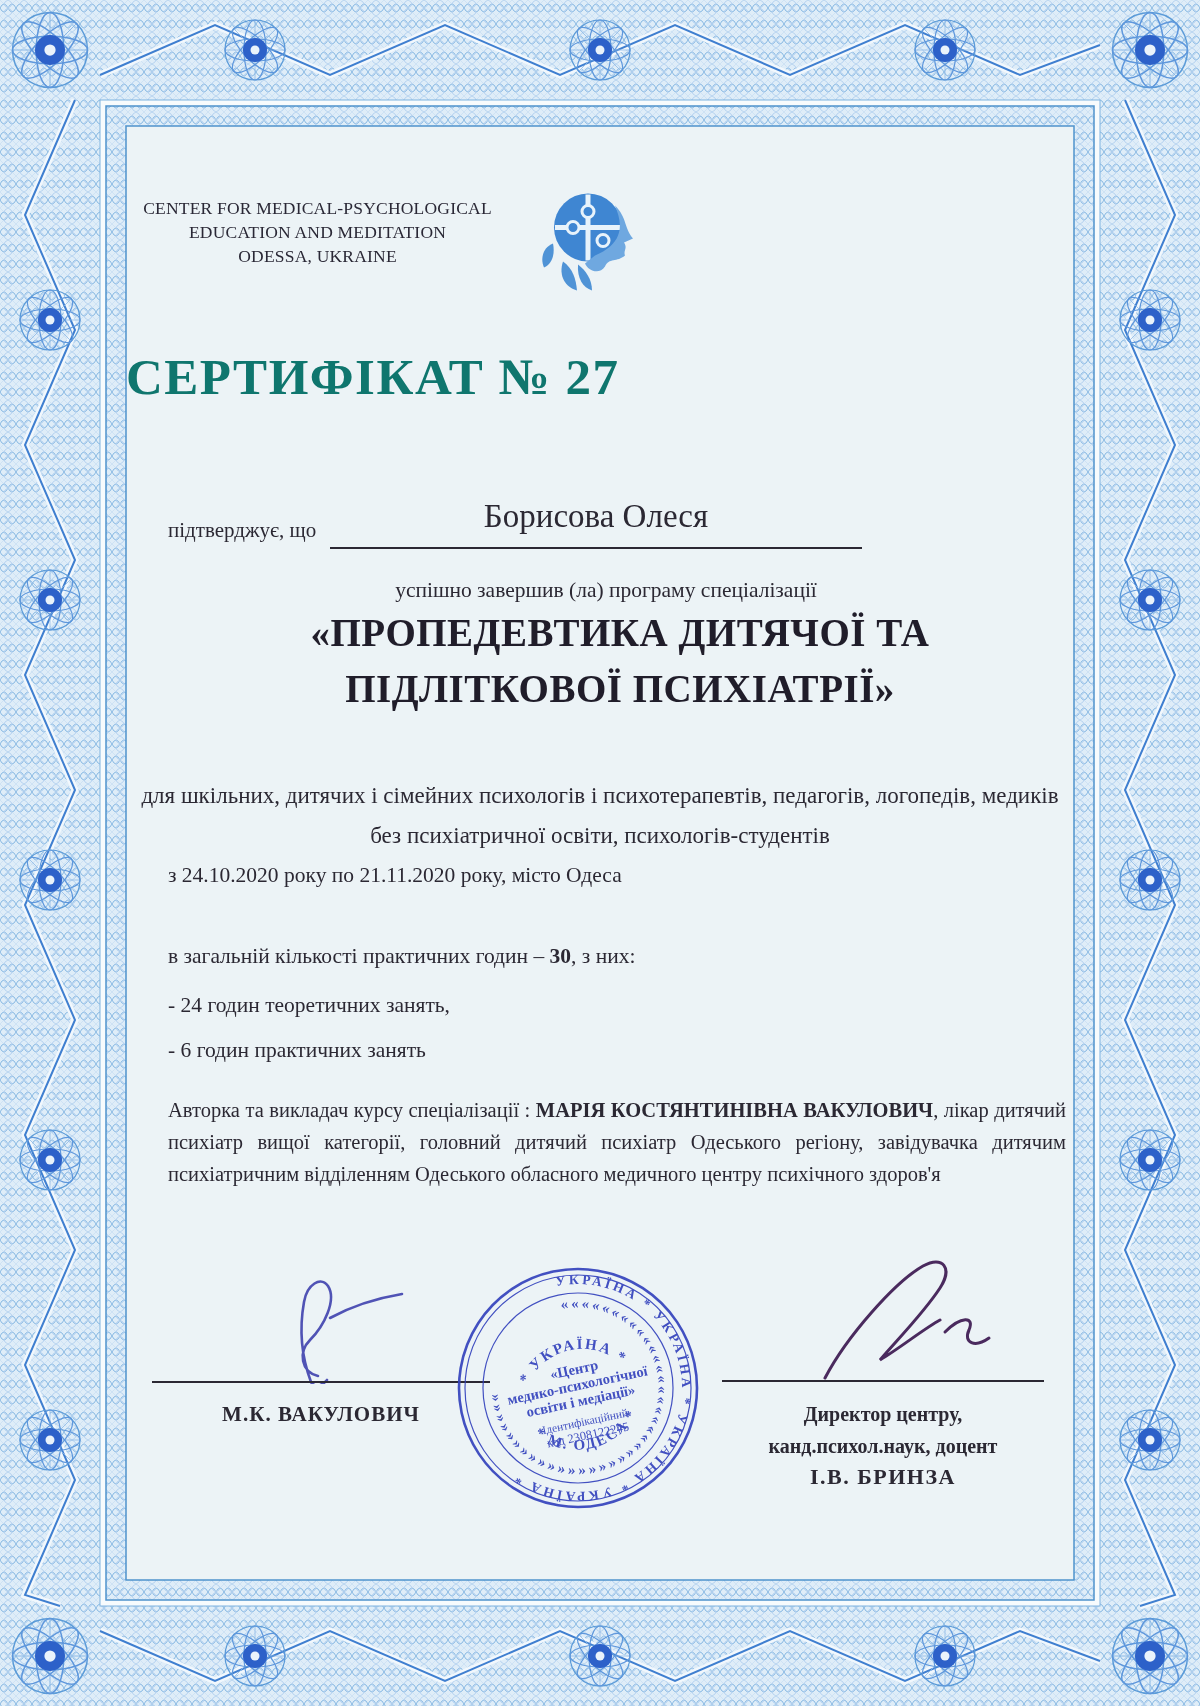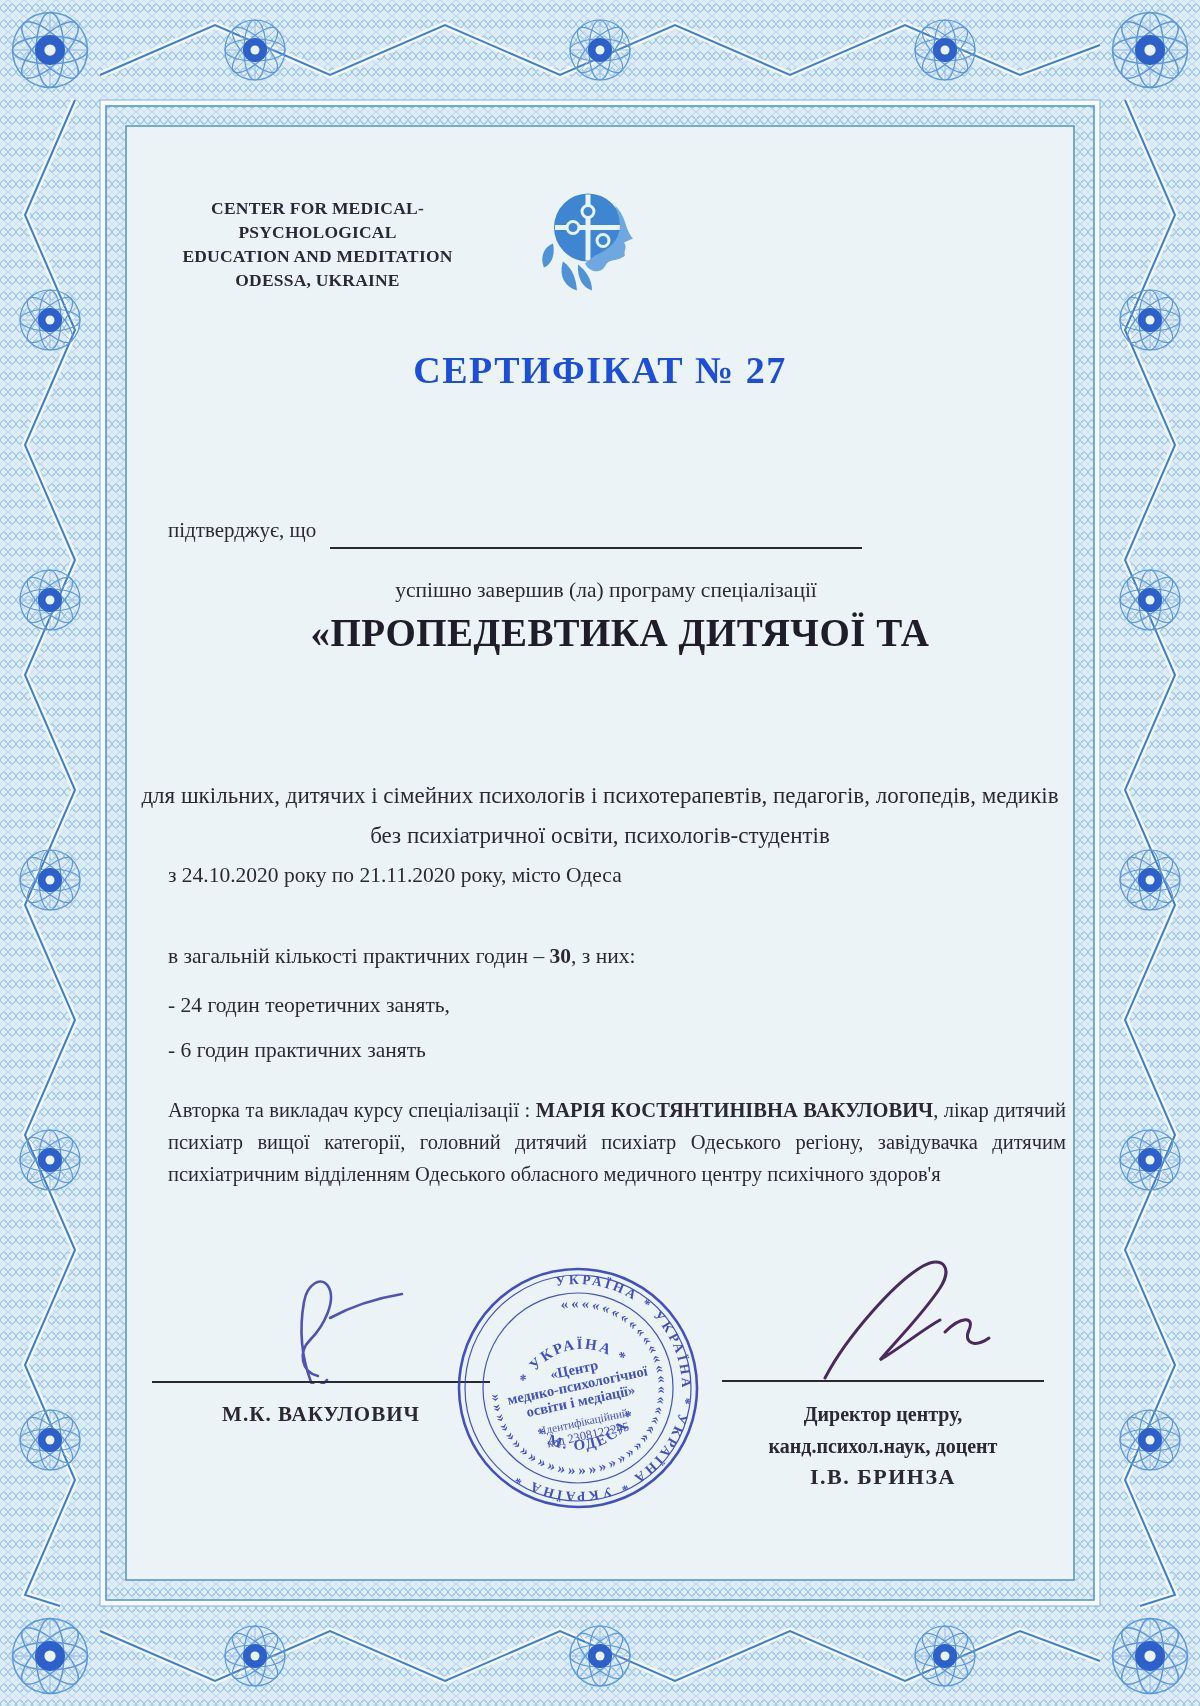--- a/index.html
+++ b/index.html
@@ -8,26 +8,26 @@
     width:1200px;height:1706px;
     margin:0 auto;
     background:#eef6fa;
     overflow:hidden;
     font-family:"Liberation Serif","DejaVu Serif",serif;
     color:#2b2833;
   }
   .abs{position:absolute;}
   .bgsvg{position:absolute;left:0;top:0;}
   .org{
-    font-size:17.5px;font-weight:bold;text-align:center;
+    font-size:17.5px;font-weight:normal;text-align:center;
     white-space:pre-line;line-height:1.38;color:#2a2836;letter-spacing:.2px;
   }
   .cert-title{
-    left:126px;right:126px;top:348px;text-align:center;
-    font-size:38px;font-weight:bold;letter-spacing:1.5px;color:#1d4ed8;
+    left:126px;right:126px;top:348px;
+    font-size:51px;font-weight:bold;letter-spacing:1.5px;color:#0f766e;
   }
   .confirm-label{left:168px;top:518px;font-size:21px;}
   .recipient{left:330px;width:532px;top:498px;text-align:center;font-size:33px;}
   .name-line{left:330px;top:547px;width:532px;height:2px;background:#2b2833;}
   .completion{left:126px;right:126px;top:578px;text-align:center;font-size:21.5px;padding-left:12px;}
   .prog{left:126px;right:126px;text-align:center;font-size:39px;font-weight:bold;color:#201d2a;letter-spacing:.5px;padding-left:40px;}
   .audience{left:138px;right:138px;top:776px;text-align:center;font-size:23px;line-height:40px;}
   .leftline{left:168px;font-size:21.5px;}
   .author{
     left:168px;top:1094px;width:898px;font-size:20.5px;line-height:32px;
@@ -124,24 +124,26 @@
     <path d="M82,20 C94,32 91,42 100,53 L91,57 C95,63 90,65 92,70 C84,77 76,72 72,81 C66,90 55,85 52,78 L62,70 C74,65 82,58 85,50 C89,40 86,30 82,20 Z" fill="#6fa8e0"></path>
     <path d="M30,76 C25,91 33,102 44,105 C43,94 40,83 30,76 Z" fill="#4f93d6"></path>
     <path d="M45,79 C44,93 50,102 59,105 C59,94 53,85 45,79 Z" fill="#4f93d6"></path>
     <path d="M20,58 C10,62 7,73 11,82 C20,78 22,67 20,58 Z" fill="#4f93d6"></path>
   </svg>
 
 
   <div class="abs cert-title">СЕРТИФІКАТ № 27</div>
 
   <div class="abs confirm-label">підтверджує, що</div>
+  <div class="abs recipient">Борисова Олеся</div>
   <div class="abs name-line"></div>
   <div class="abs completion">успішно завершив (ла) програму спеціалізації</div>
 
   <div class="abs prog" style="top:610px;">«ПРОПЕДЕВТИКА ДИТЯЧОЇ ТА</div>
+  <div class="abs prog" style="top:666px;">ПІДЛІТКОВОЇ ПСИХІАТРІЇ»</div>
 
   <div class="abs audience">для шкільних, дитячих і сімейних психологів і психотерапевтів, педагогів, логопедів, медиків без психіатричної освіти, психологів-студентів</div>
 
   <div class="abs leftline" style="top:863px;">з 24.10.2020 року по 21.11.2020 року, місто Одеса</div>
 
   <div class="abs leftline" style="top:944px;"><span>в загальній кількості практичних годин – </span><span class="b">30</span><span>, з них:</span></div>
   <div class="abs leftline" style="top:993px;">- 24 годин теоретичних занять,</div>
   <div class="abs leftline" style="top:1038px;">- 6 годин практичних занять</div>
 
   <div class="abs author"><span>Авторка та викладач курсу спеціалізації : </span><span class="b">МАРІЯ КОСТЯНТИНІВНА ВАКУЛОВИЧ</span><span>, лікар дитячий психіатр вищої категорії, головний дитячий психіатр Одеського регіону, завідувачка дитячим психіатричним відділенням Одеського обласного медичного центру психічного здоров'я</span></div>

